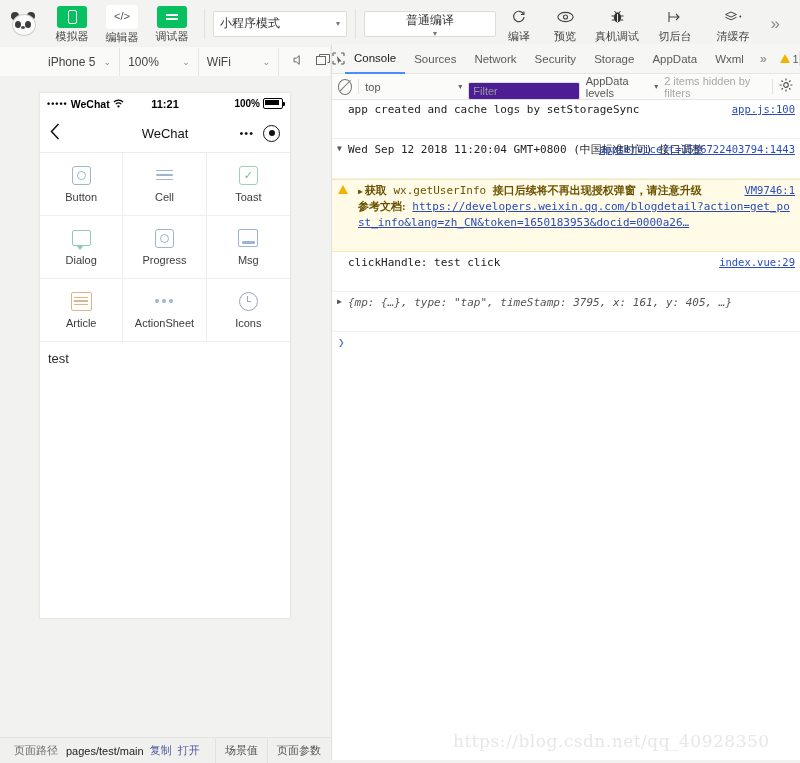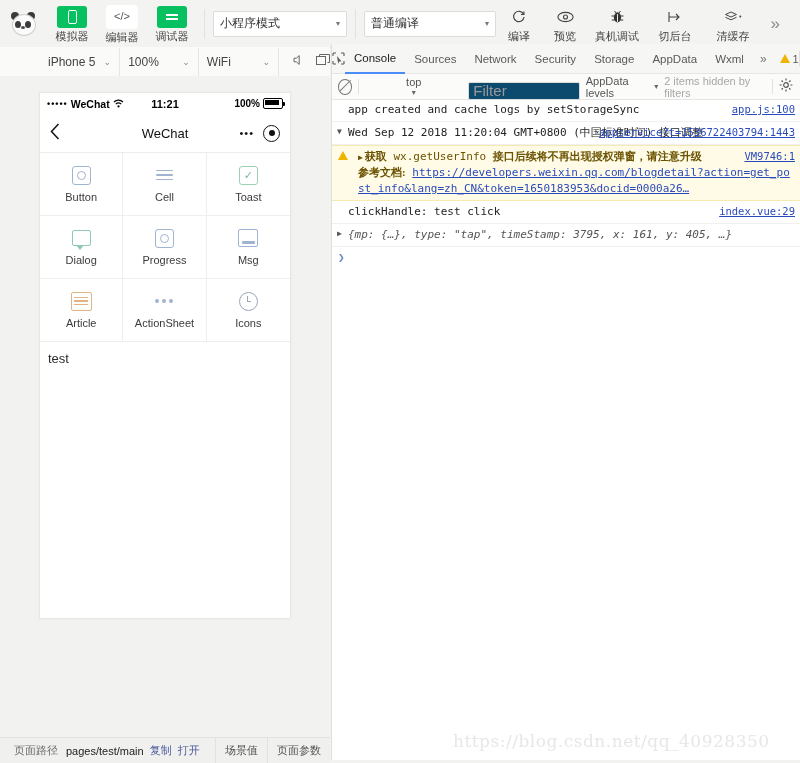--- a/index.html
+++ b/index.html
@@ -42,21 +42,21 @@
 
   .tb-sep{width:1px;height:30px;background:#e2e2e0;margin:0 8px;}
 
   .tb-select{
     height:24px;border:1px solid #dcdcda;background:#fff;border-radius:2px;
     display:flex;align-items:center;padding:0 6px;font-size:12px;color:#333;
     justify-content:space-between;
   }
   .tb-select .caret{font-size:8px;color:#777;margin-left:10px;}
   .sel-mode{width:120px;}
-  .sel-compile{width:118px;}
+  .sel-compile{width:118px;flex-direction:column;}
 
   .tb-iconbtn{
     width:46px;display:flex;flex-direction:column;align-items:center;justify-content:center;
   }
   .tb-iconbtn .glyph{height:22px;display:flex;align-items:center;justify-content:center;font-size:15px;color:#444;}
   .tb-iconbtn.wide{width:58px;}
   .tb-more{margin-left:auto;padding-right:20px;font-size:17px;color:#8a8a8a;}
 
   
   .devbar{
@@ -161,34 +161,34 @@
   .warn-tri{width:0;height:0;border-left:5px solid transparent;border-right:5px solid transparent;border-bottom:9px solid #f0b400;position:relative;}
   .dt-right{margin-left:auto;display:flex;align-items:center;gap:2px;padding-right:6px;}
 
   .dt-filters{
     height:25px;display:flex;align-items:center;border-bottom:1px solid #e6e6e4;background:#fbfbf9;
     font-size:11px;color:#555;gap:6px;padding:0 6px;
   }
   .ban{width:14px;height:14px;border:1.3px solid #777;border-radius:50%;position:relative;}
   .ban:after{content:"";position:absolute;left:-1px;top:5px;width:15px;height:1.3px;background:#777;transform:rotate(-45deg);}
   .vsep{width:1px;height:15px;background:#e0e0de;}
-  .ctx-select{width:110px;display:flex;align-items:center;justify-content:space-between;flex-direction:column;}
+  .ctx-select{width:110px;display:flex;align-items:center;justify-content:space-between;}
   .ctx-select .caret{font-size:8px;color:#666;}
   .filter-input{
-    width:115px;height:16px;border:1px solid #dcdcda;background:#0c4a6e;border-radius:2px;
-    font-size:15px;color:#999;padding:0 4px;line-height:16px;margin-top:8px;
+    width:115px;height:16px;border:1px solid #dcdcda;background:#4c1d95;border-radius:2px;
+    font-size:11px;color:#999;padding:0 4px;line-height:16px;margin-top:8px;
   }
   .levels{display:flex;align-items:center;gap:4px;}
   .levels .caret{font-size:8px;color:#666;}
   .hidden-info{color:#a8a8a8;}
   .gear{margin-left:auto;font-size:13px;color:#555;padding-right:2px;}
 
   .dt-console{position:absolute;left:0;right:0;top:55px;bottom:0;overflow:hidden;
     font-family:"DejaVu Sans Mono","Liberation Mono",monospace;font-size:11px;}
-  .log{position:relative;border-bottom:1px solid #f0f0ee;padding:3px 6px 3px 16px;color:#222;line-height:1.45;}
+  .log{position:relative;border-bottom:1px solid #f0f0ee;padding:3px 6px 20px 16px;color:#222;line-height:1.45;}
   .log .src{position:absolute;right:6px;top:3px;color:#2a4bbd;text-decoration:underline;font-size:10.5px;}
   .log .arrow{position:absolute;left:5px;top:4px;color:#555;font-size:8px;}
   .log.warn{background:#fffbe6;border-top:1px solid #f6eab0;border-bottom:1px solid #f6eab0;padding-left:26px;color:#6b5200;}
   .log.warn .wtri{position:absolute;left:6px;top:5px;width:0;height:0;border-left:5px solid transparent;border-right:5px solid transparent;border-bottom:9px solid #f0b400;}
   .log.warn .src{color:#2a4bbd;}
   .log.warn .inline-arrow{font-size:8px;color:#6b5200;margin-right:2px;}
   .log a.url{color:#2a4bbd;text-decoration:underline;word-break:break-all;}
   .log .cn{font-family:Liberation Serif, serif;font-weight:bold;}
   .obj{color:#555;font-style:italic;}
   .prompt{padding:4px 6px 4px 16px;position:relative;color:#6a83c9;}

